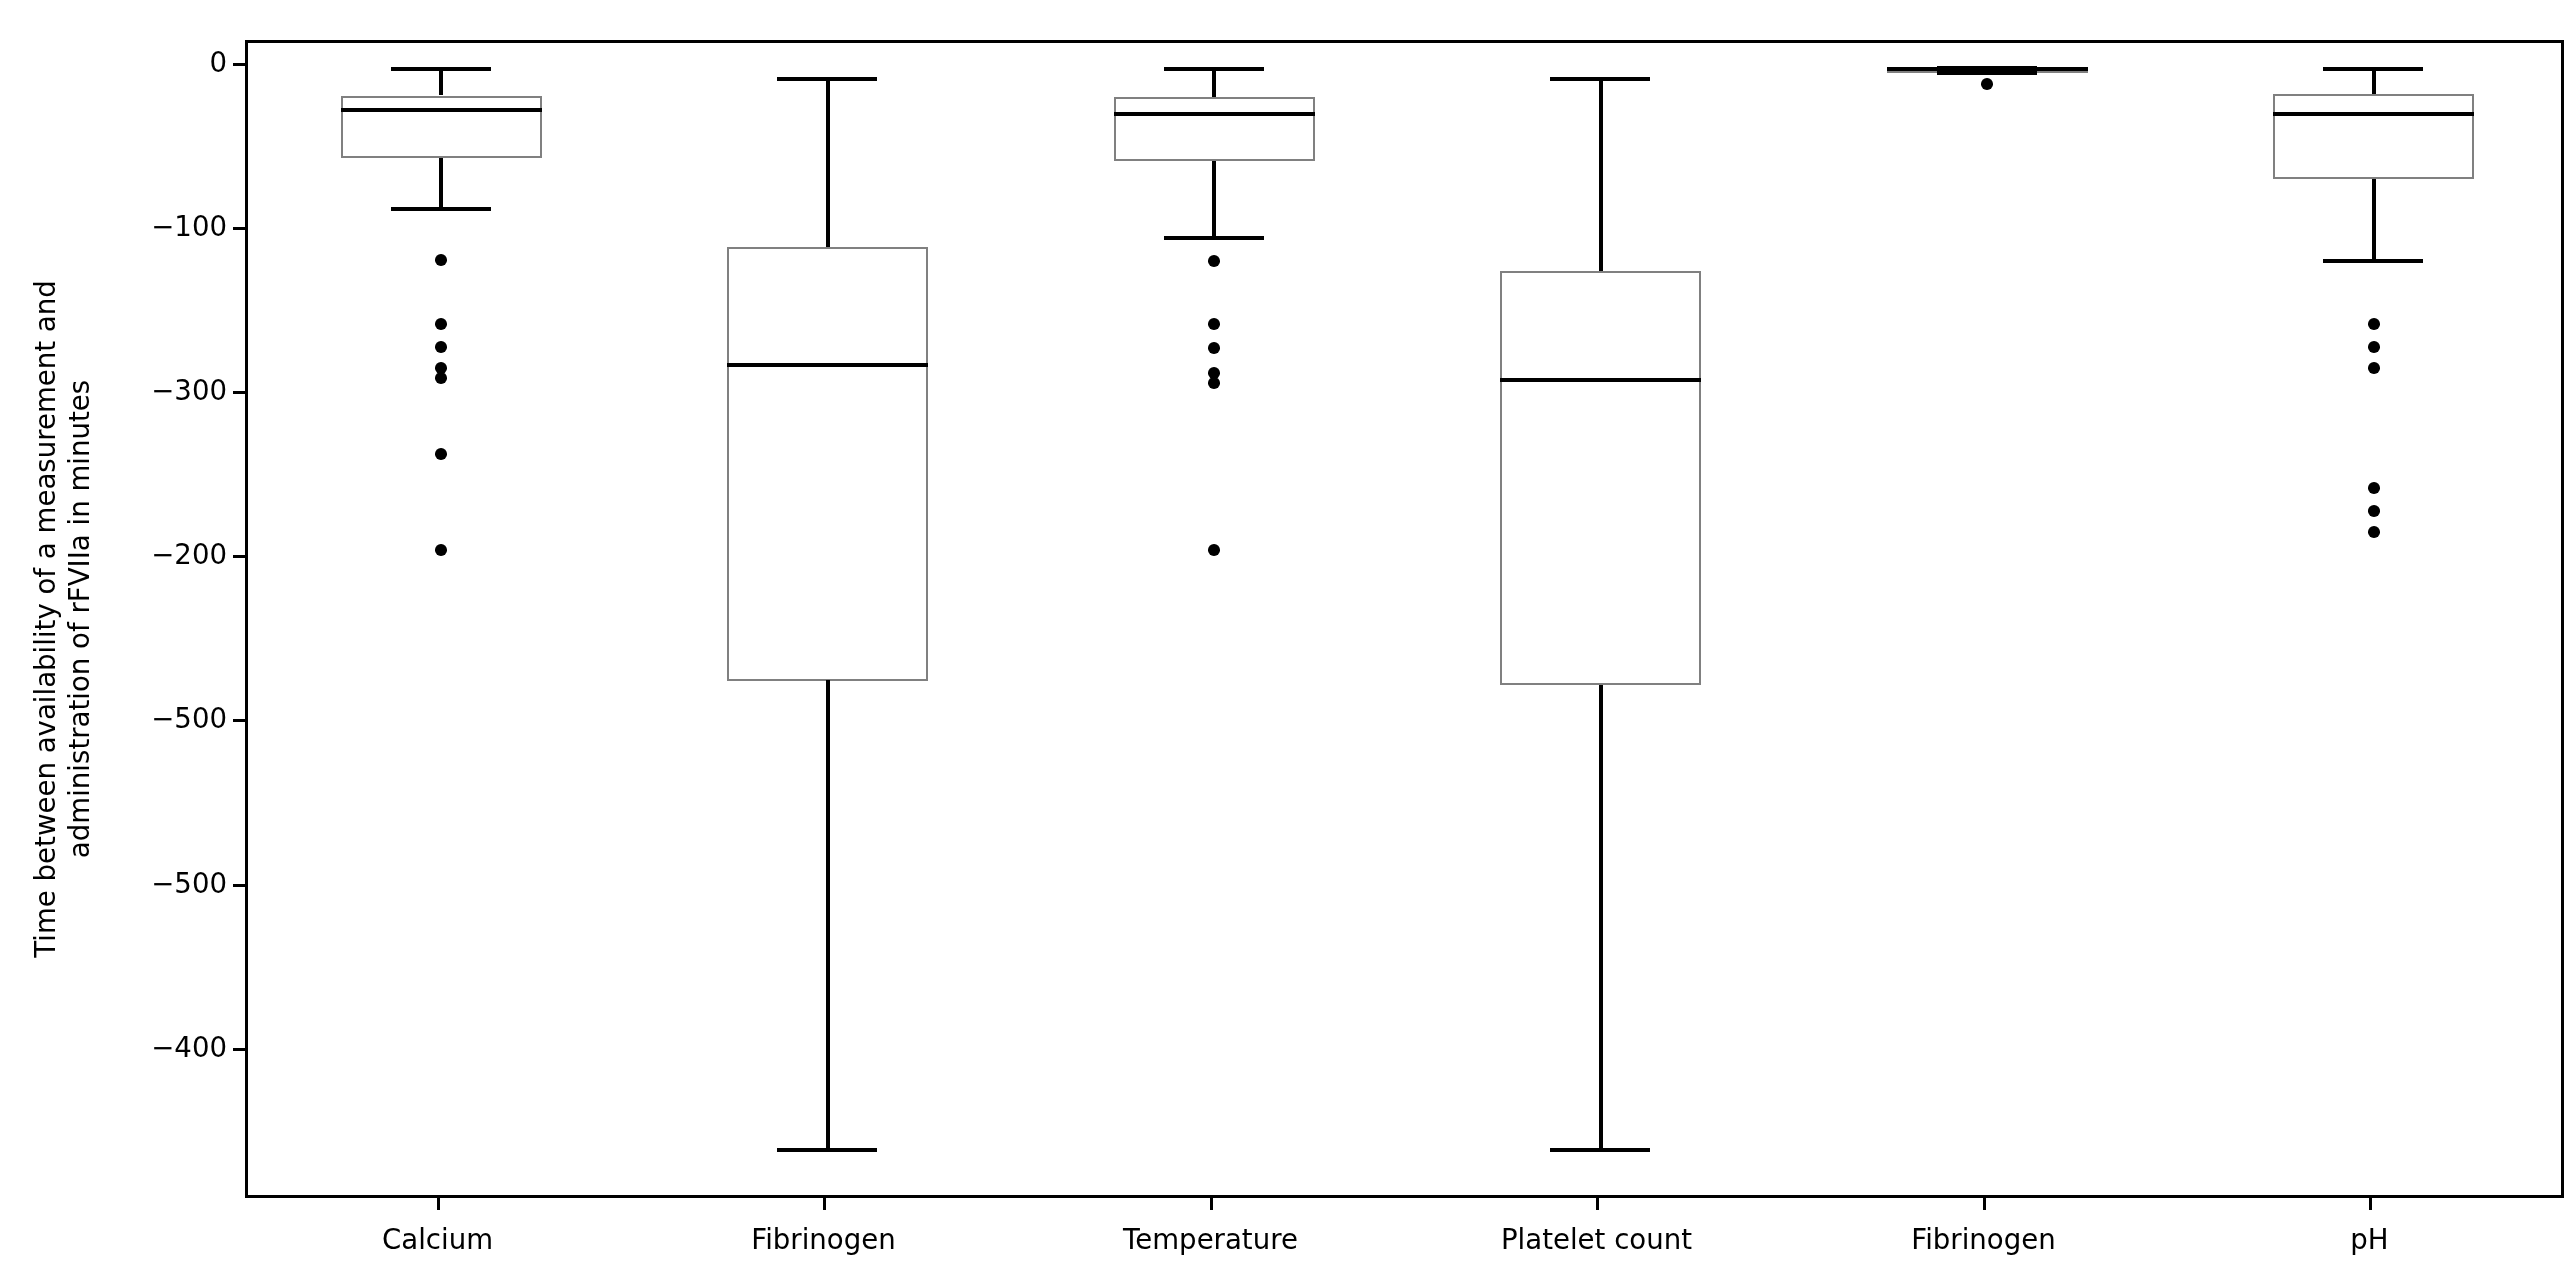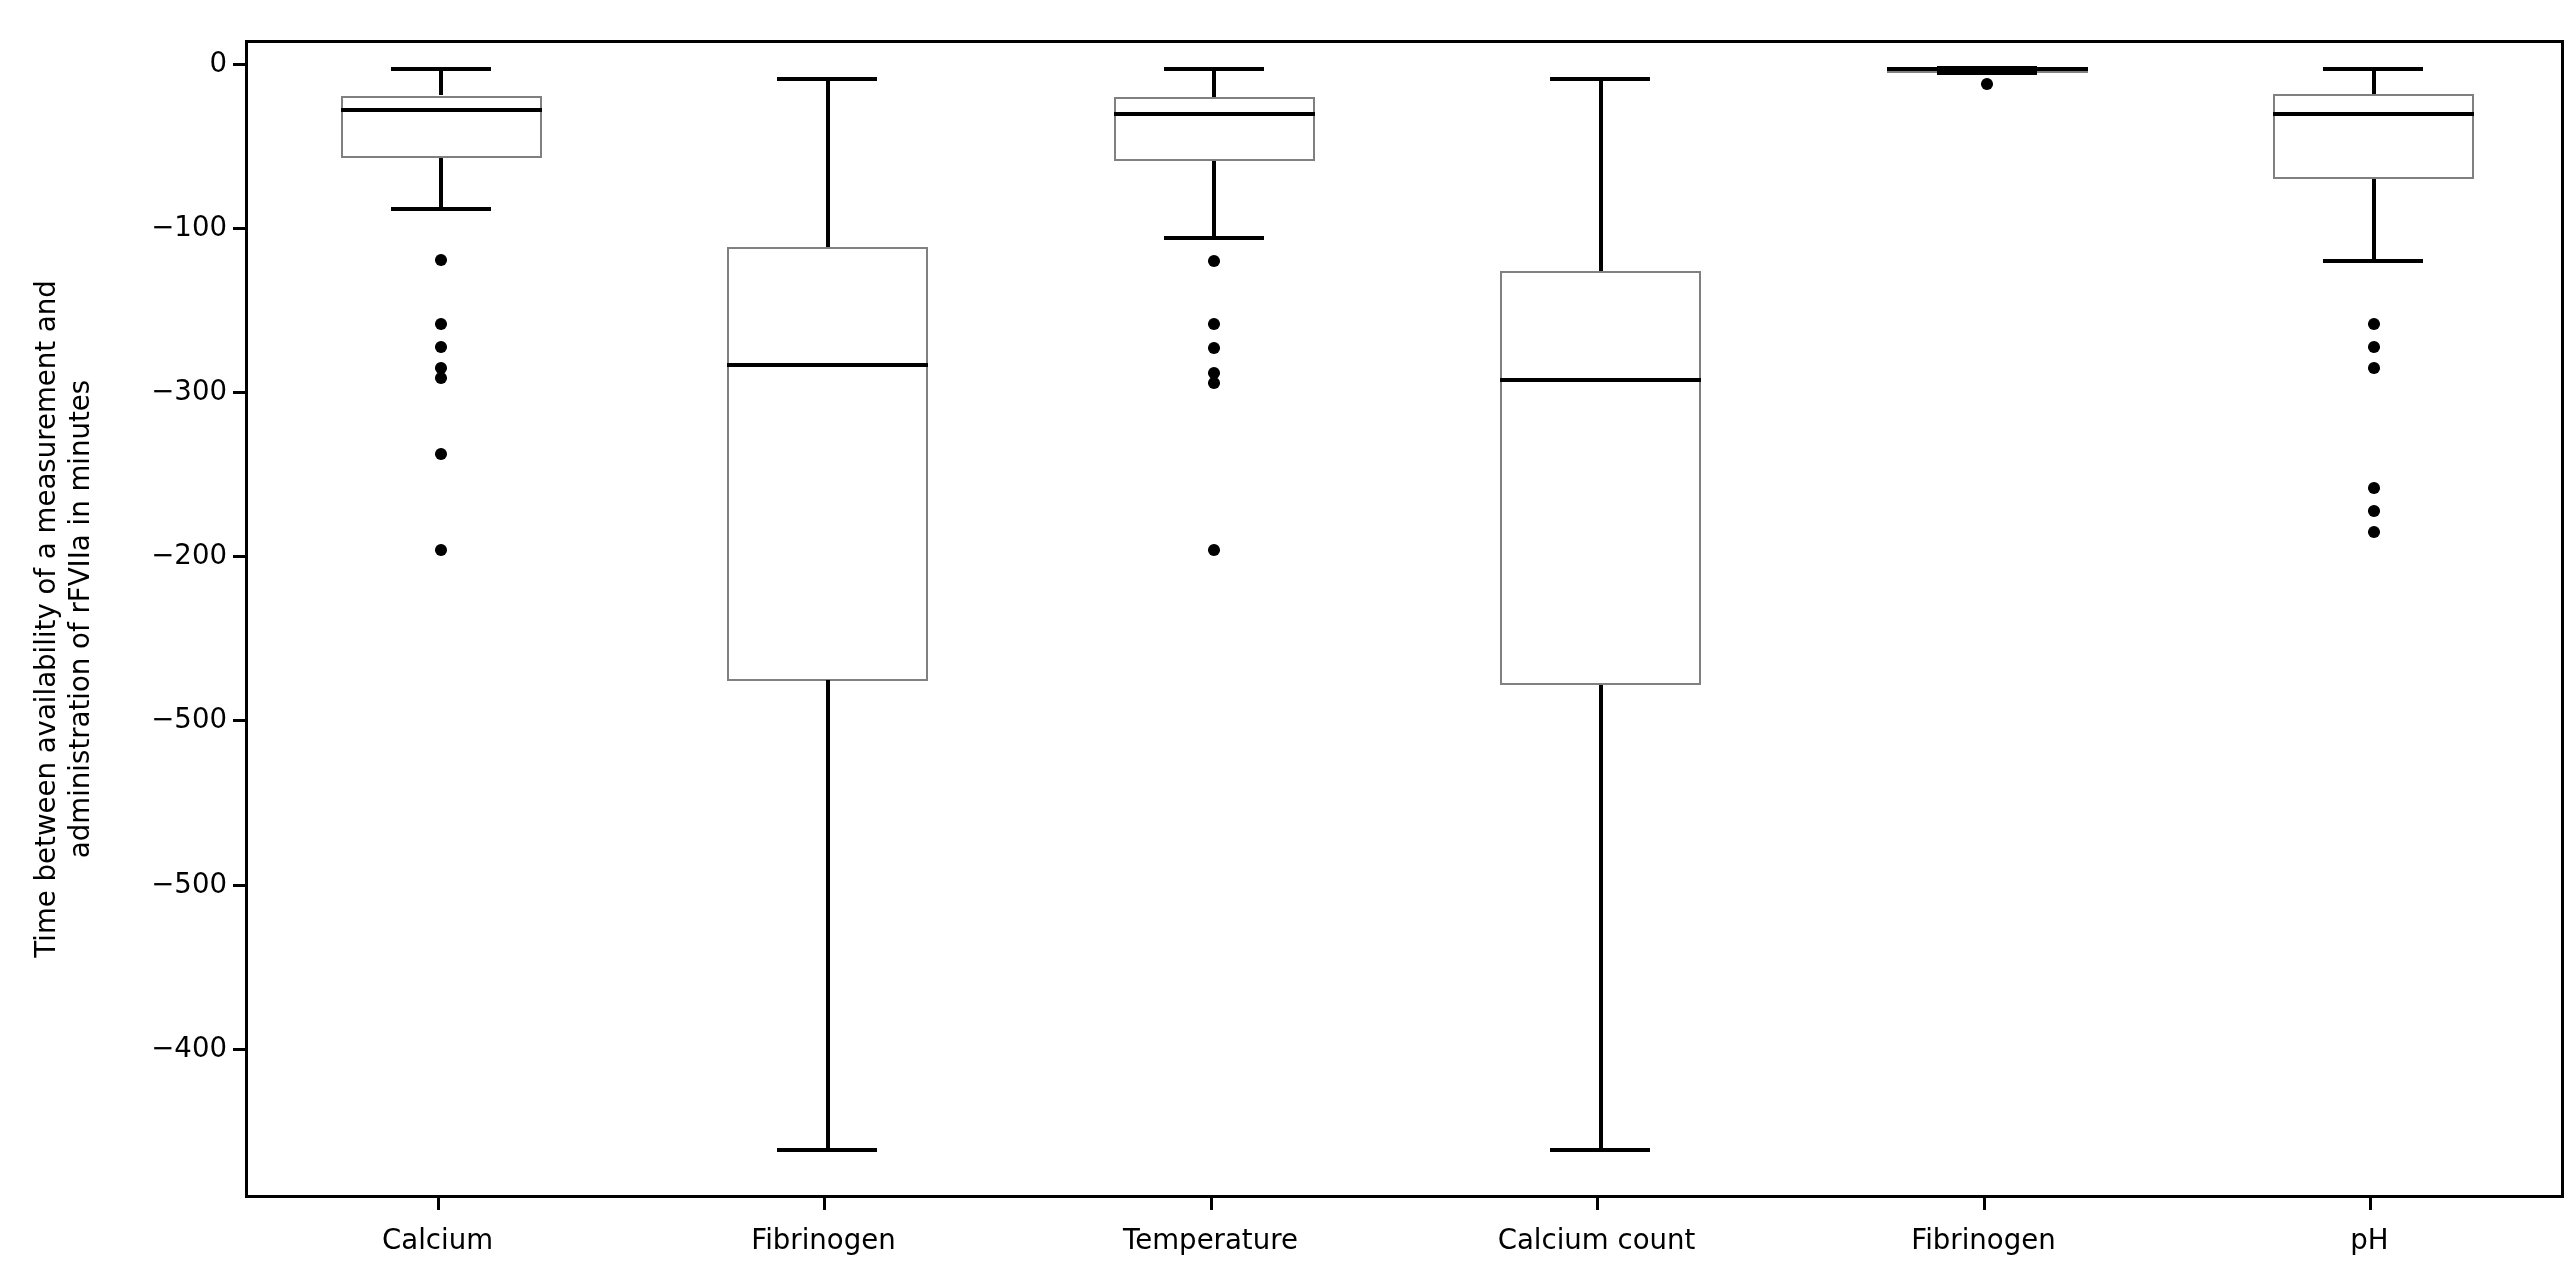--- a/index.html
+++ b/index.html
@@ -188,21 +188,21 @@
       <div class="xtick" style="left: 824px; top: 1198px;">
         <div class="tmark"></div>
         <div class="tlabel">Fibrinogen</div>
       </div>
       <div class="xtick" style="left: 1211px; top: 1198px;">
         <div class="tmark"></div>
         <div class="tlabel">Temperature</div>
       </div>
       <div class="xtick" style="left: 1597px; top: 1198px;">
         <div class="tmark"></div>
-        <div class="tlabel">Calcium count</div>
+        <div class="tlabel">Platelet count</div>
       </div>
       <div class="xtick" style="left: 1984px; top: 1198px;">
         <div class="tmark"></div>
         <div class="tlabel">Fibrinogen</div>
       </div>
       <div class="xtick" style="left: 2370px; top: 1198px;">
         <div class="tmark"></div>
         <div class="tlabel">pH</div>
       </div>
     </div>

